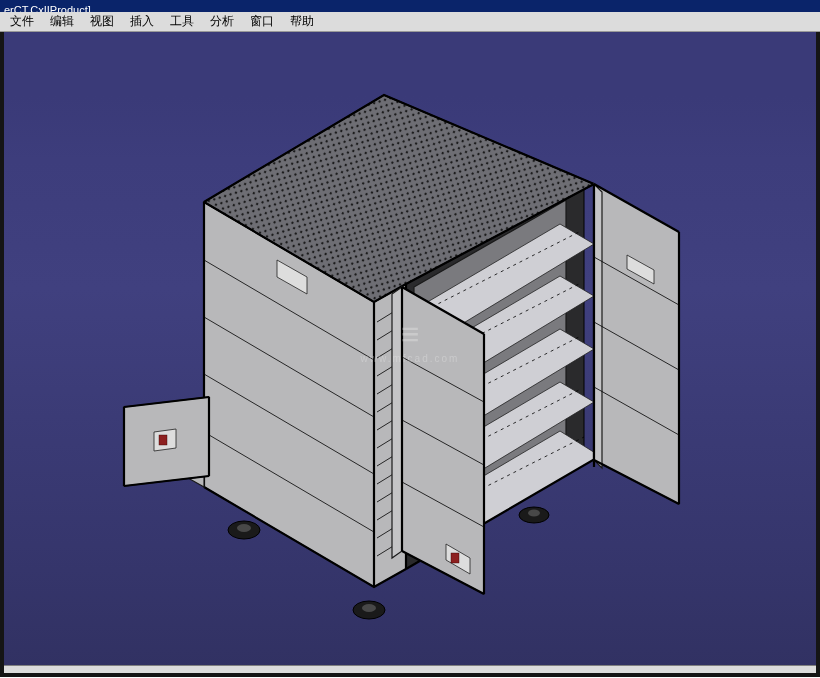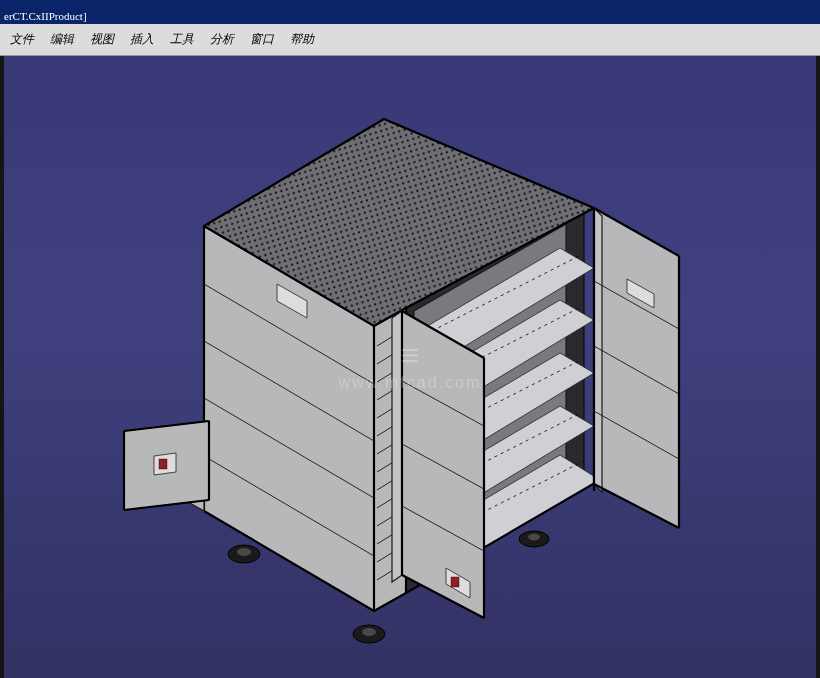--- a/index.html
+++ b/index.html
@@ -11,35 +11,34 @@
       width: 820px;
       height: 678px;
       overflow: hidden;
       font-family: "Microsoft YaHei", SimSun, sans-serif;
       background: #ffffff;
     }
     .title-bar {
       background: #0a246a;
       color: #ffffff;
       font-size: 11px;
-      font-family: Liberation Serif, serif;
-      padding: 12px 4px;
+      font-family: Liberation Sans, sans-serif;
+      padding: 6px 4px;
       height: 8px;
       line-height: 8px;
       overflow: hidden;
     }
     .menu-bar {
       background: #dcdcdc;
-      height: 32px;
+      height: 20px;
       border-bottom: 1px solid #999;
       display: flex;
       align-items: center;
       padding: 0 2px;
       font-size: 12px;
-      font-style: italic;
     }
     .menu-item {
       padding: 2px 8px;
       cursor: default;
       color: #000;
     }
     .viewport {
       width: 820px;
       height: 645px;
       position: relative;
@@ -69,21 +68,21 @@
     }
     .watermark .wm-main {
       font-size: 32px;
       font-weight: bold;
       display: flex;
       align-items: center;
       gap: 6px;
       justify-content: center;
     }
     .watermark .wm-sub {
-      font-size: 16px;
+      font-size: 10px;
       letter-spacing: 2px;
     }
     .status-bar {
       position: absolute;
       bottom: 0;
       left: 0;
       right: 0;
       height: 8px;
       background: #dcdcdc;
       border-top: 1px solid #808080;

